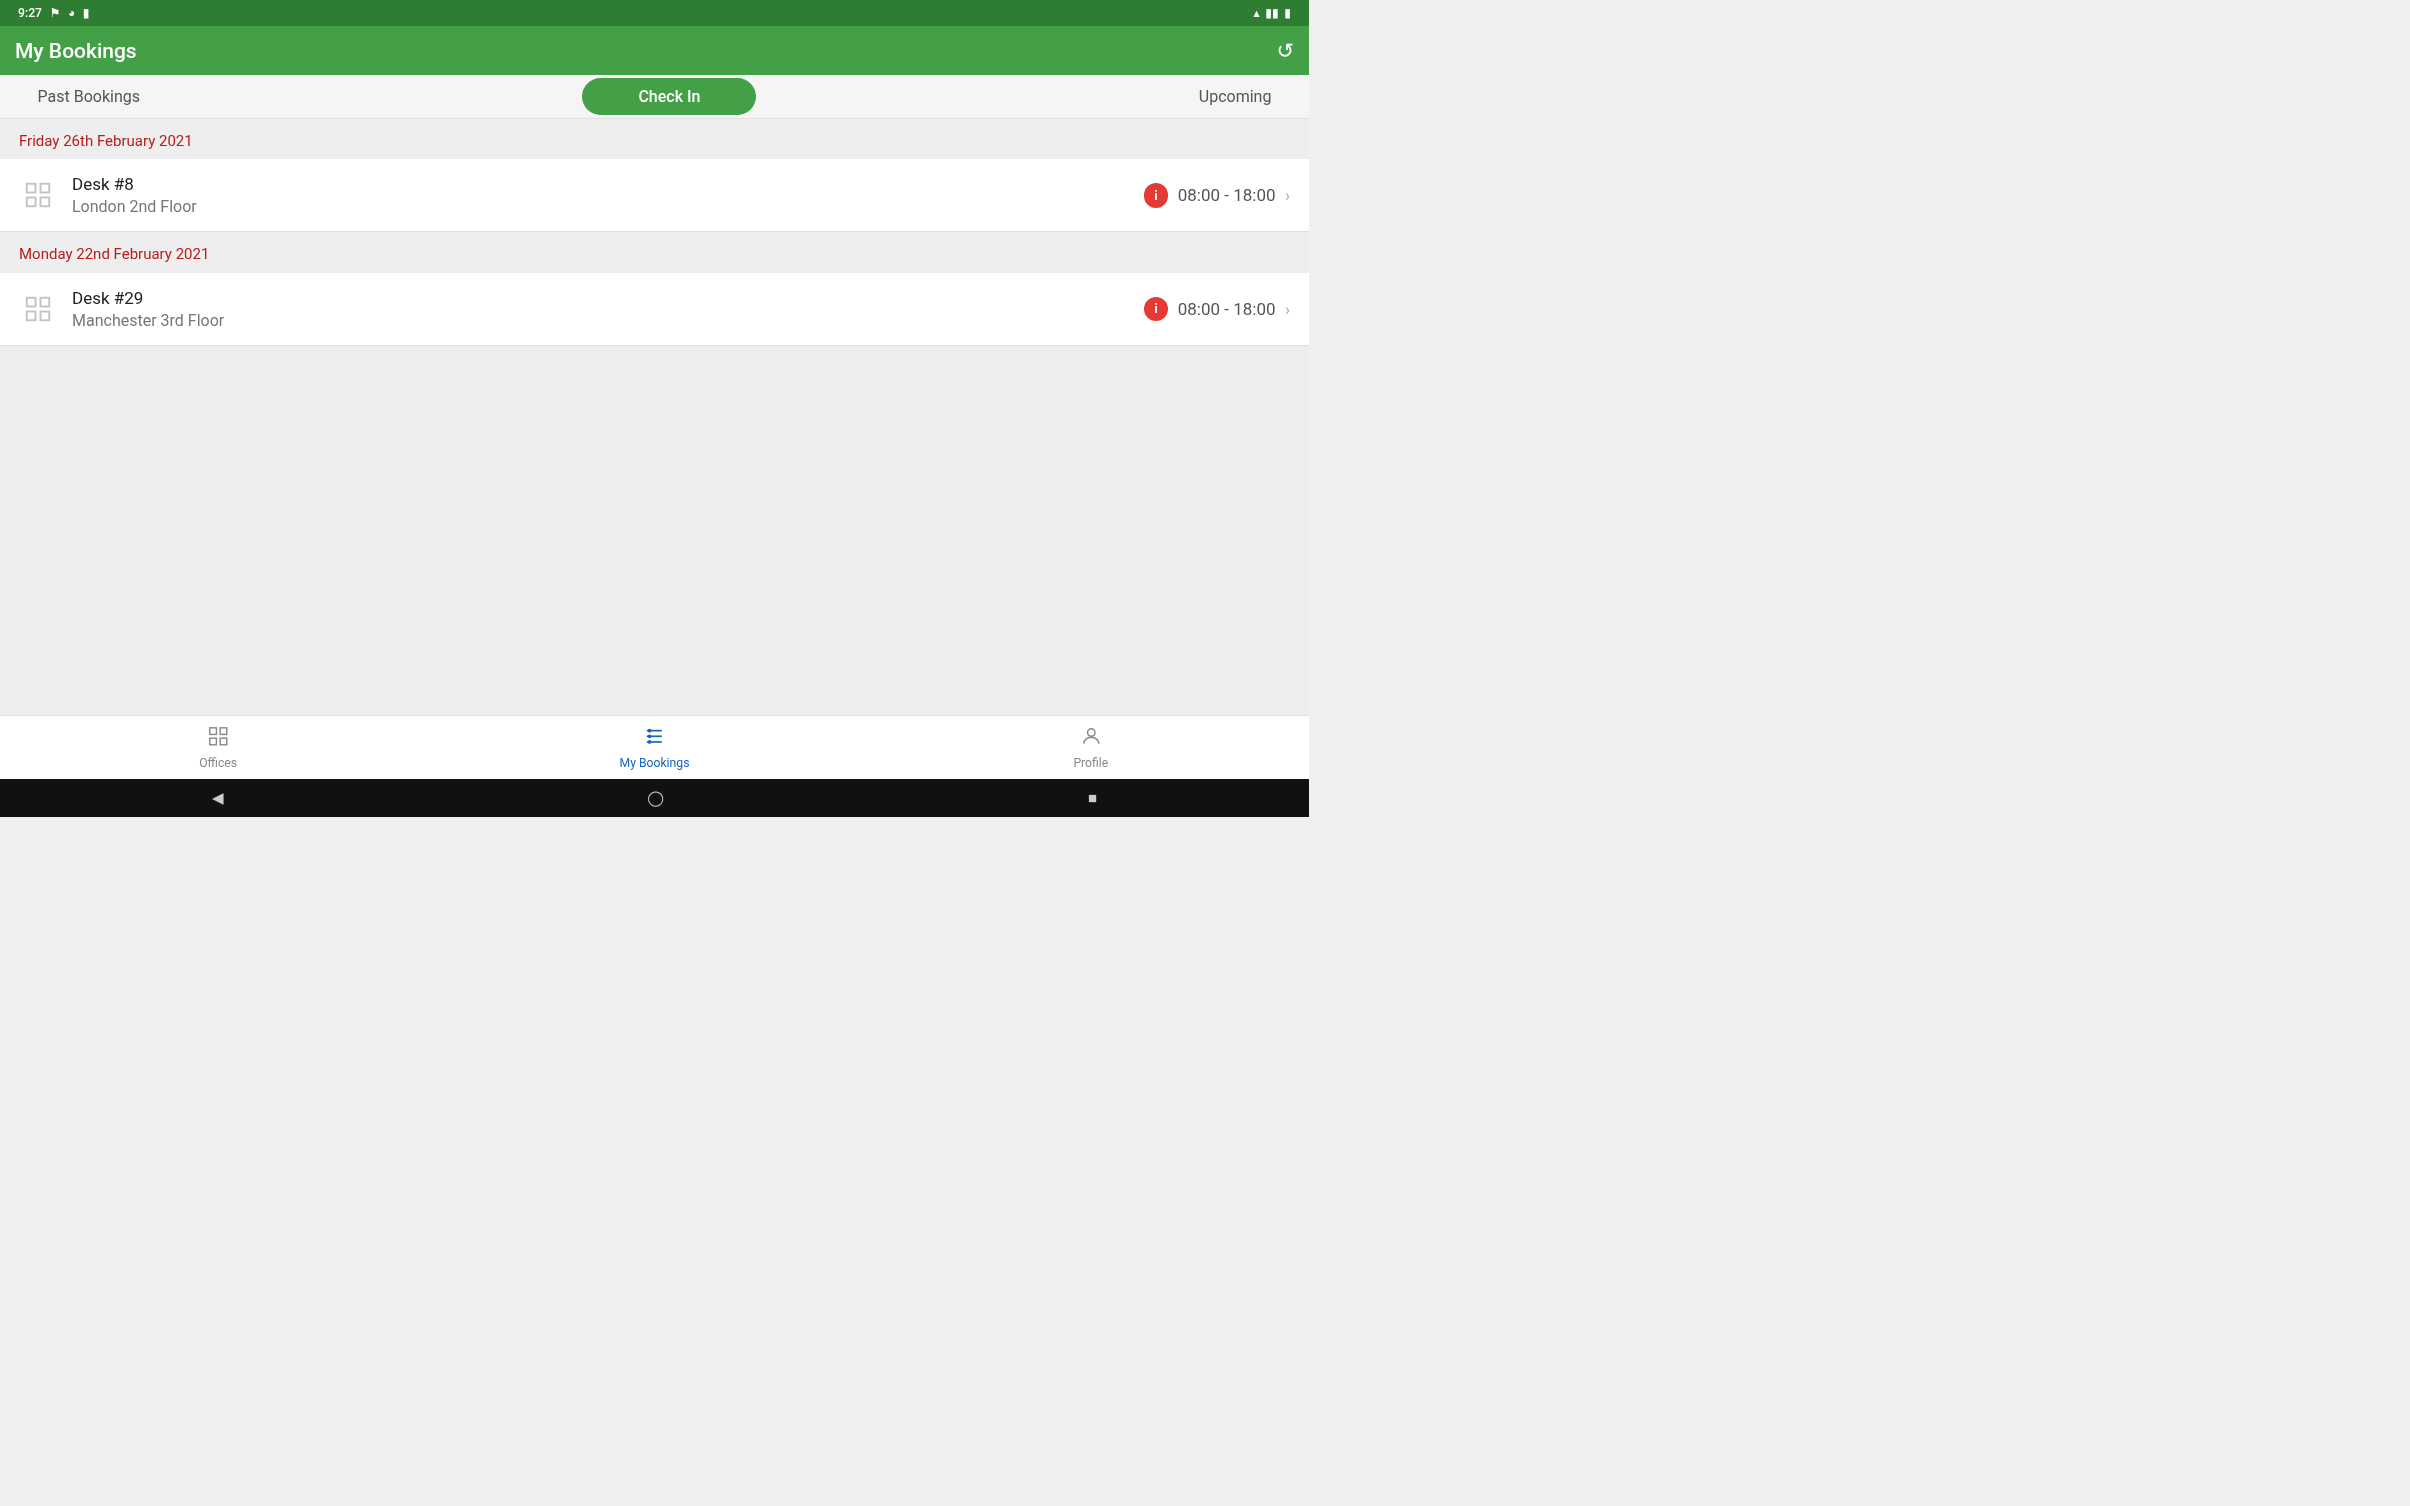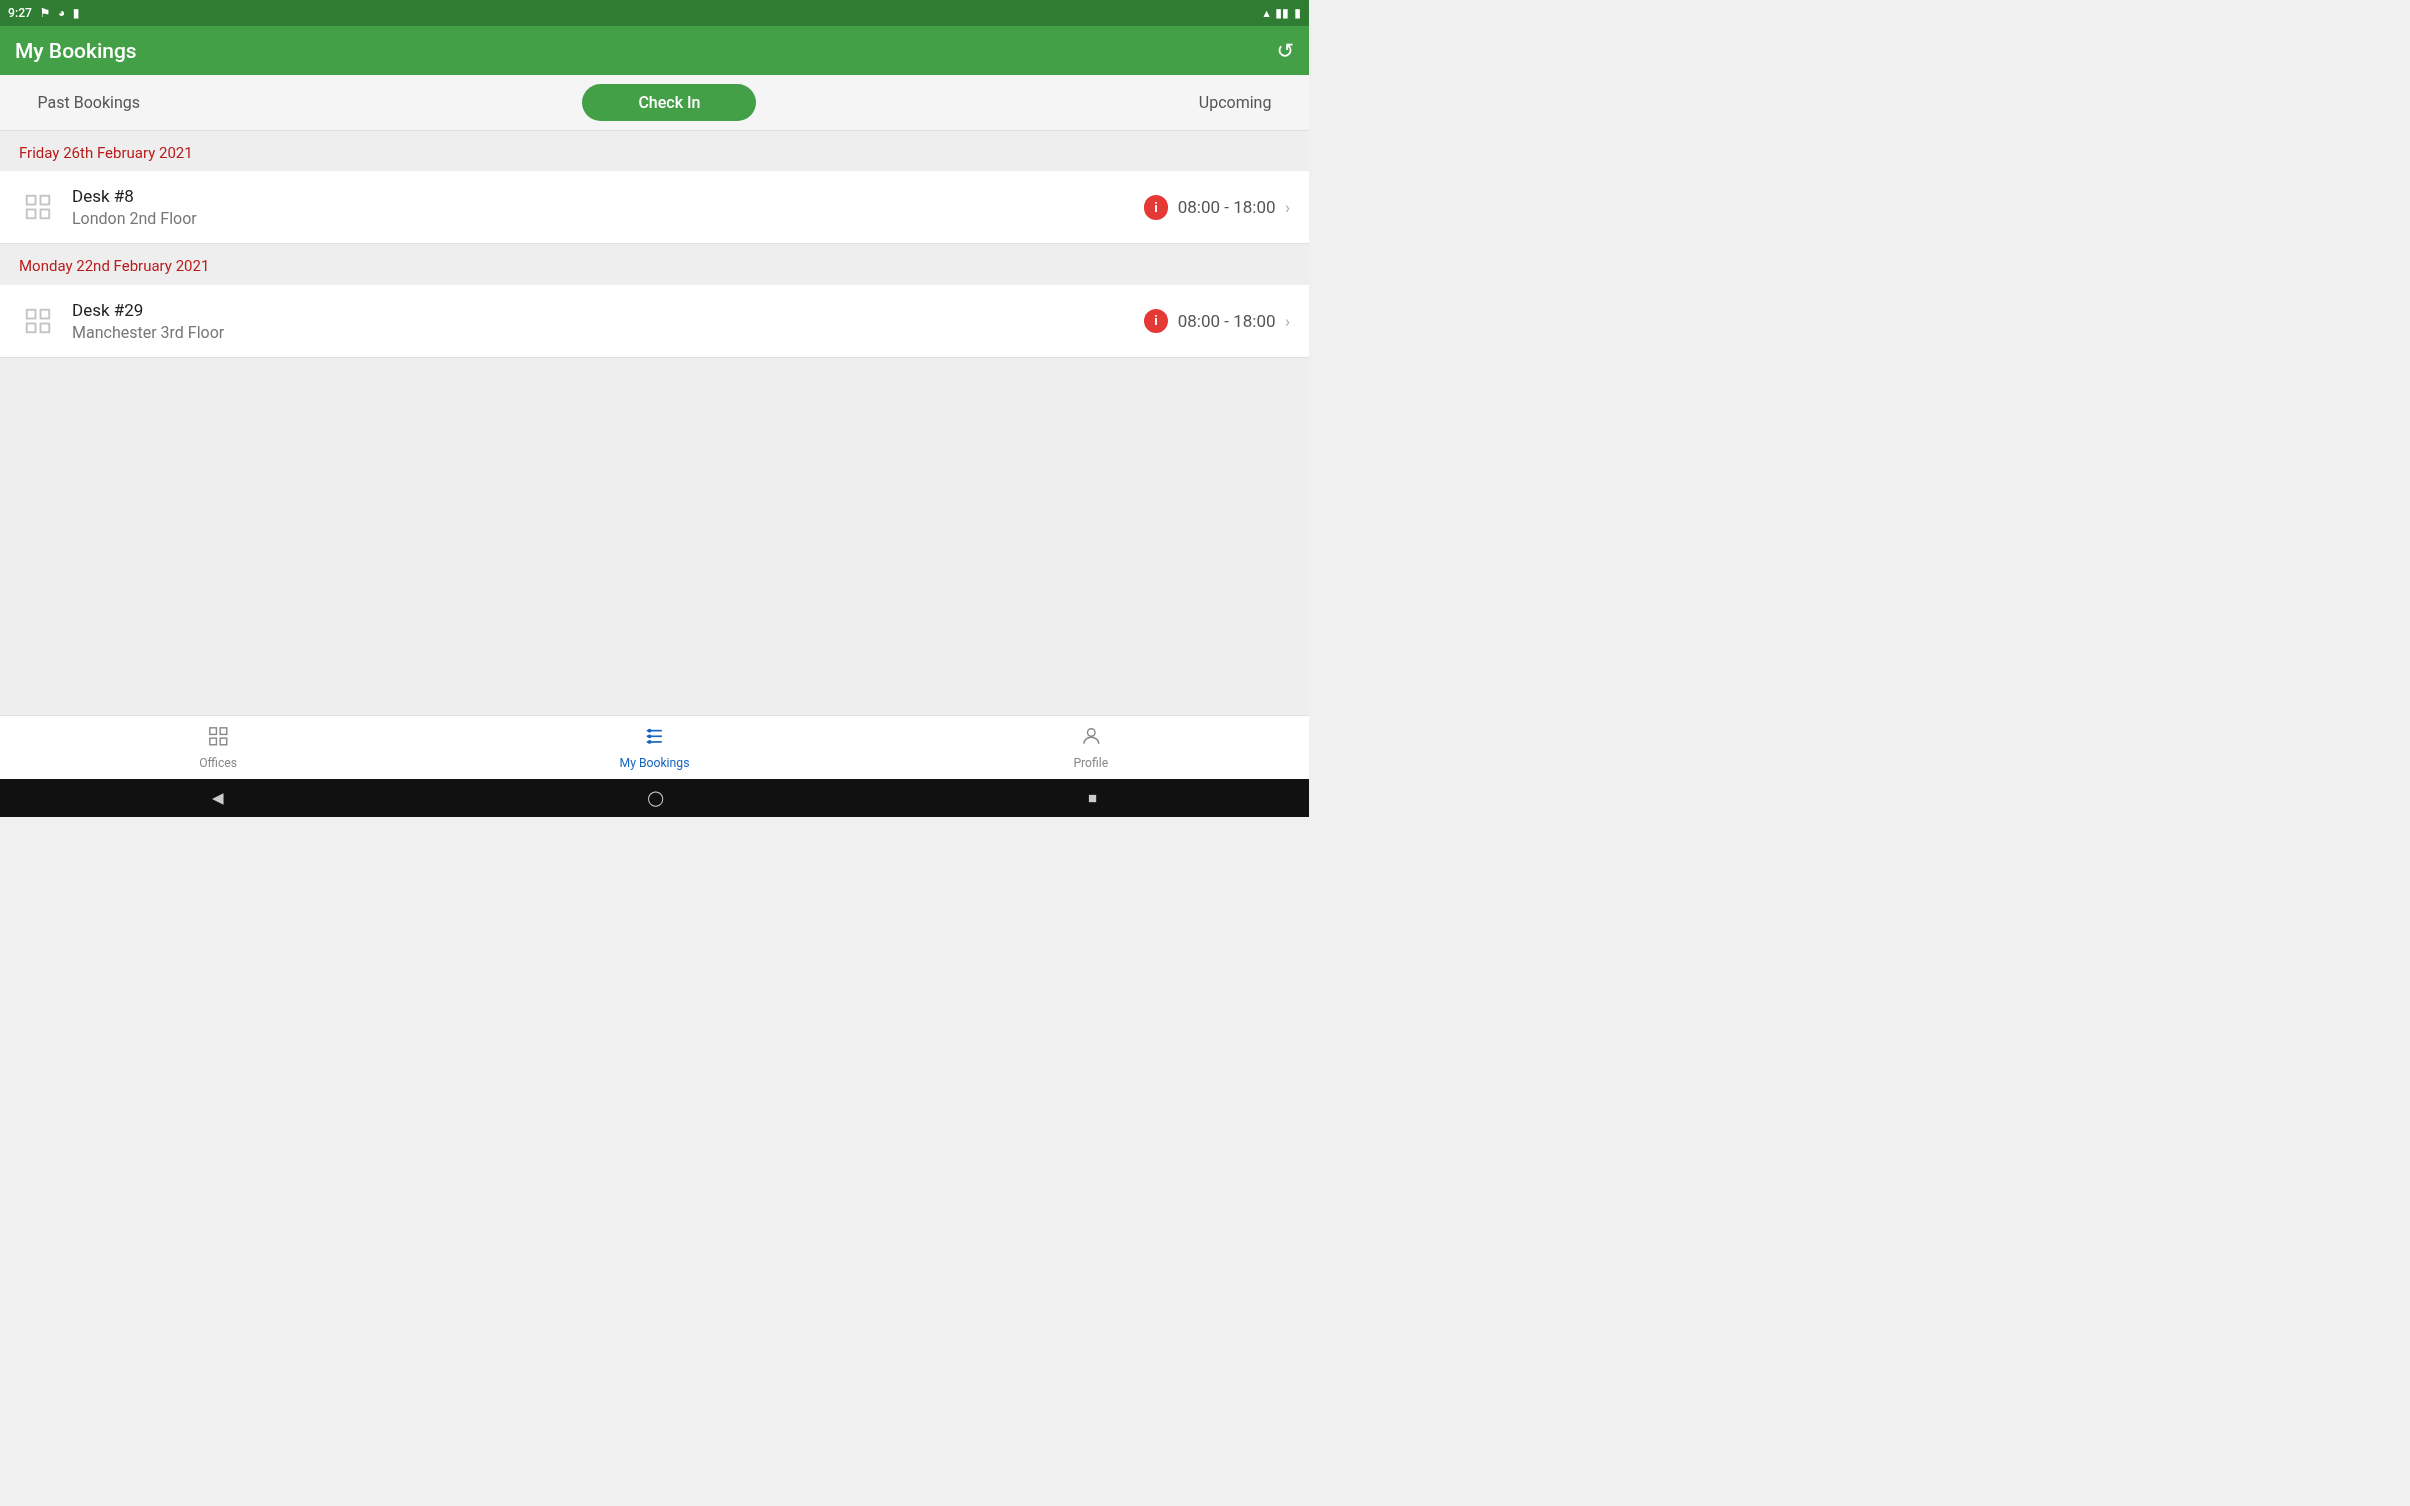--- a/index.html
+++ b/index.html
@@ -13,21 +13,21 @@
       overflow: hidden;
     }
 
     
     .status-bar {
       background: #2e7d32;
       height: 26px;
       display: flex;
       align-items: center;
       justify-content: space-between;
-      padding: 0 8px;
+      padding: 0 18px;
       color: white;
       font-size: 12.2px;
       font-weight: 500;
     }
     .status-left { display: flex; align-items: center; gap: 7.5px; }
     .status-right { display: flex; align-items: center; gap: 5.6px; }
 
     
     .app-bar {
       background: #43a047;
@@ -44,21 +44,21 @@
     }
     .refresh-icon {
       color: white;
       font-size: 21px;
       cursor: pointer;
     }
 
     
     .tab-bar {
       background: #f5f5f5;
-      height: 56px;
+      height: 44px;
       display: flex;
       align-items: center;
       justify-content: space-between;
       padding: 0 22.6px;
       border-bottom: 0.9px solid #e0e0e0;
     }
     .tab-item {
       color: #555;
       font-size: 16px;
       cursor: pointer;

